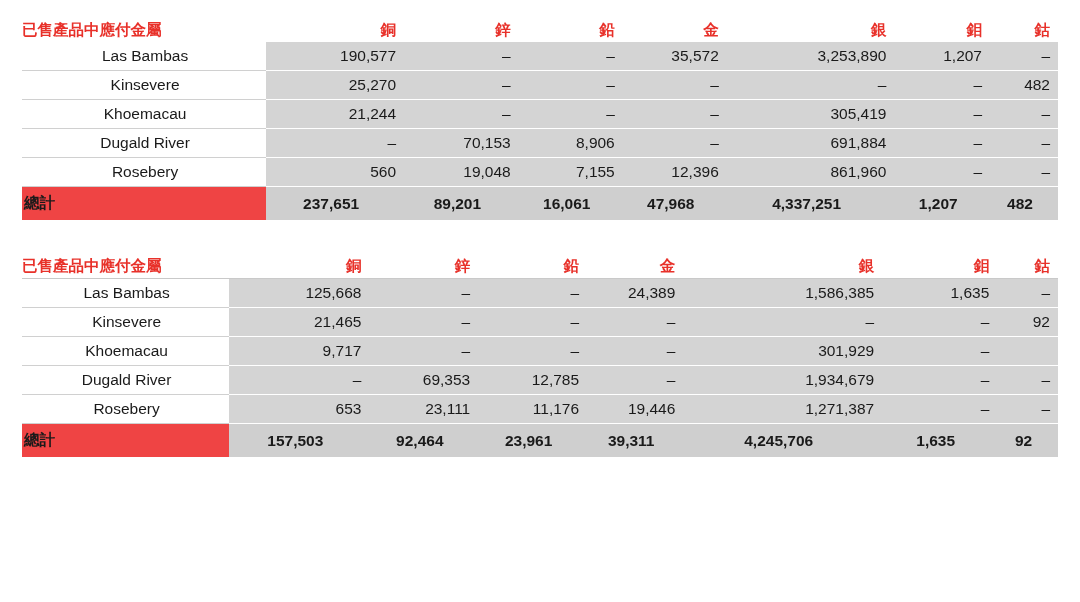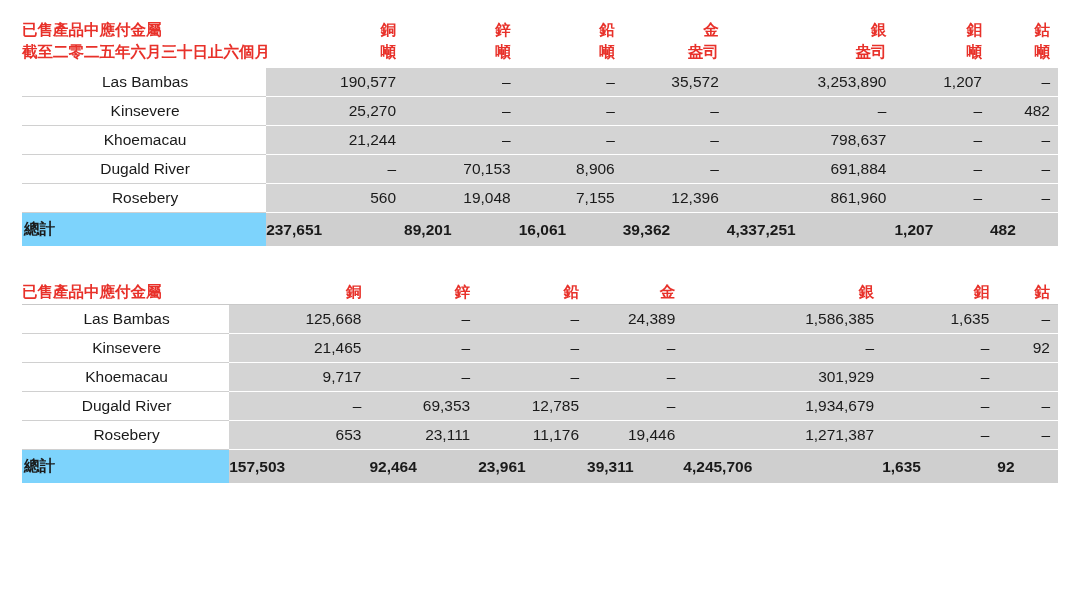--- a/index.html
+++ b/index.html
@@ -79,25 +79,25 @@
   }
   tr.total td {
     font-weight: bold;
     font-size: 15.5px;
     padding: 6px 0 6px 0;
     vertical-align: middle;
     white-space: nowrap;
   }
   tr.total td.label {
     text-align: left;
-    background: #7dd3fc;
+    background: #ef4444;
     padding-left: 2px;
   }
   tr.total td.num {
-    text-align: left;
+    text-align: center;
     background: #cfcfcf;
     padding-right: 8px;
   }
 
   .spacer {
     height: 34px;
   }
   .spacer2 {
     height: 18px;
   }
@@ -124,30 +124,20 @@
       <tr class="hdr-title">
         <td class="label">已售產品中應付金屬</td>
         <td class="num">銅</td>
         <td class="num">鋅</td>
         <td class="num">鉛</td>
         <td class="num">金</td>
         <td class="num">銀</td>
         <td class="num">鉬</td>
         <td class="num">鈷</td>
       </tr>
-      <tr class="hdr-unit">
-        <td class="label">截至二零二五年六月三十日止六個月</td>
-        <td class="num">噸</td>
-        <td class="num">噸</td>
-        <td class="num">噸</td>
-        <td class="num">盎司</td>
-        <td class="num">盎司</td>
-        <td class="num">噸</td>
-        <td class="num">噸</td>
-      </tr>
 
       <tr class="data">
         <td class="label">Las Bambas</td>
         <td class="num">190,577</td>
         <td class="num">–</td>
         <td class="num">–</td>
         <td class="num">35,572</td>
         <td class="num">3,253,890</td>
         <td class="num">1,207</td>
         <td class="num">–</td>
@@ -161,21 +151,21 @@
         <td class="num">–</td>
         <td class="num">–</td>
         <td class="num">482</td>
       </tr>
       <tr class="data">
         <td class="label">Khoemacau</td>
         <td class="num">21,244</td>
         <td class="num">–</td>
         <td class="num">–</td>
         <td class="num">–</td>
-        <td class="num">798,637</td>
+        <td class="num">305,419</td>
         <td class="num">–</td>
         <td class="num">–</td>
       </tr>
       <tr class="data">
         <td class="label">Dugald River</td>
         <td class="num">–</td>
         <td class="num">70,153</td>
         <td class="num">8,906</td>
         <td class="num">–</td>
         <td class="num">691,884</td>
@@ -191,21 +181,21 @@
         <td class="num">861,960</td>
         <td class="num">–</td>
         <td class="num">–</td>
       </tr>
 
       <tr class="total">
         <td class="label">總計</td>
         <td class="num">237,651</td>
         <td class="num">89,201</td>
         <td class="num">16,061</td>
-        <td class="num">39,362</td>
+        <td class="num">47,968</td>
         <td class="num">4,337,251</td>
         <td class="num">1,207</td>
         <td class="num">482</td>
       </tr>
     </tbody>
   </table>
 
   <div class="spacer"></div>
 
   <table class="metals">

